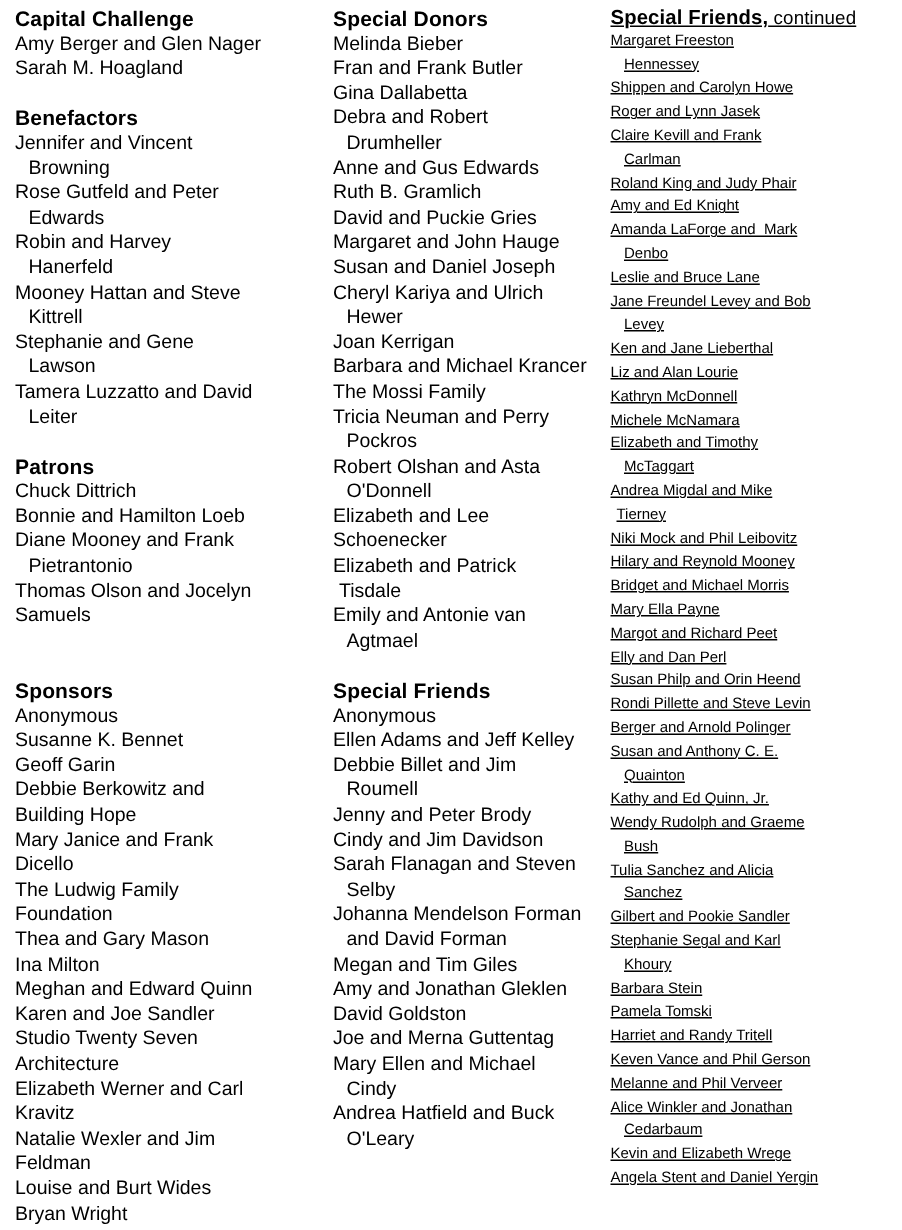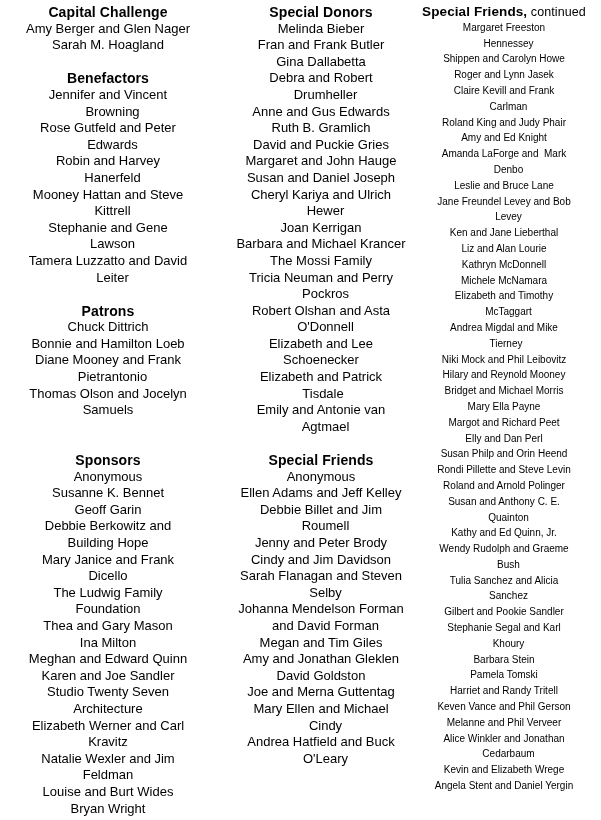--- a/index.html
+++ b/index.html
@@ -13,25 +13,24 @@
     height: 820px;
     background: #ffffff;
     color: #000000;
     font-family: "Liberation Sans", "DejaVu Sans", sans-serif;
     overflow: hidden;
   }
   .col {
     position: absolute;
     top: 0;
     padding-top: 4px;
-    text-align: center;
   }
   .col1 { left: 10px;  width: 196px; }
   .col2 { left: 222px; width: 198px; }
-  .col3 { left: 407px; width: 194px; }
+  .col3 { left: 407px; width: 194px; text-decoration: underline; }
   .line {
     white-space: pre;
     color: #000000;
   }
   .col1 .line, .col2 .line {
     height: 16.6px;
     line-height: 16.6px;
     font-size: 13px;
   }
   .col3 .line {
@@ -173,21 +172,21 @@
       <div class="line n"><span>Andrea Migdal and Mike</span></div>
       <div class="line i2"><span>Tierney</span></div>
       <div class="line n"><span>Niki Mock and Phil Leibovitz</span></div>
       <div class="line n"><span>Hilary and Reynold Mooney</span></div>
       <div class="line n"><span>Bridget and Michael Morris</span></div>
       <div class="line n"><span>Mary Ella Payne</span></div>
       <div class="line n"><span>Margot and Richard Peet</span></div>
       <div class="line n"><span>Elly and Dan Perl</span></div>
       <div class="line n"><span>Susan Philp and Orin Heend</span></div>
       <div class="line n"><span>Rondi Pillette and Steve Levin</span></div>
-      <div class="line n"><span>Roland and Arnold Polinger</span></div>
+      <div class="line n"><span>Berger and Arnold Polinger</span></div>
       <div class="line n"><span>Susan and Anthony C. E.</span></div>
       <div class="line i"><span>Quainton</span></div>
       <div class="line n"><span>Kathy and Ed Quinn, Jr.</span></div>
       <div class="line n"><span>Wendy Rudolph and Graeme</span></div>
       <div class="line i"><span>Bush</span></div>
       <div class="line n"><span>Tulia Sanchez and Alicia</span></div>
       <div class="line i"><span>Sanchez</span></div>
       <div class="line n"><span>Gilbert and Pookie Sandler</span></div>
       <div class="line n"><span>Stephanie Segal and Karl</span></div>
       <div class="line i"><span>Khoury</span></div>

